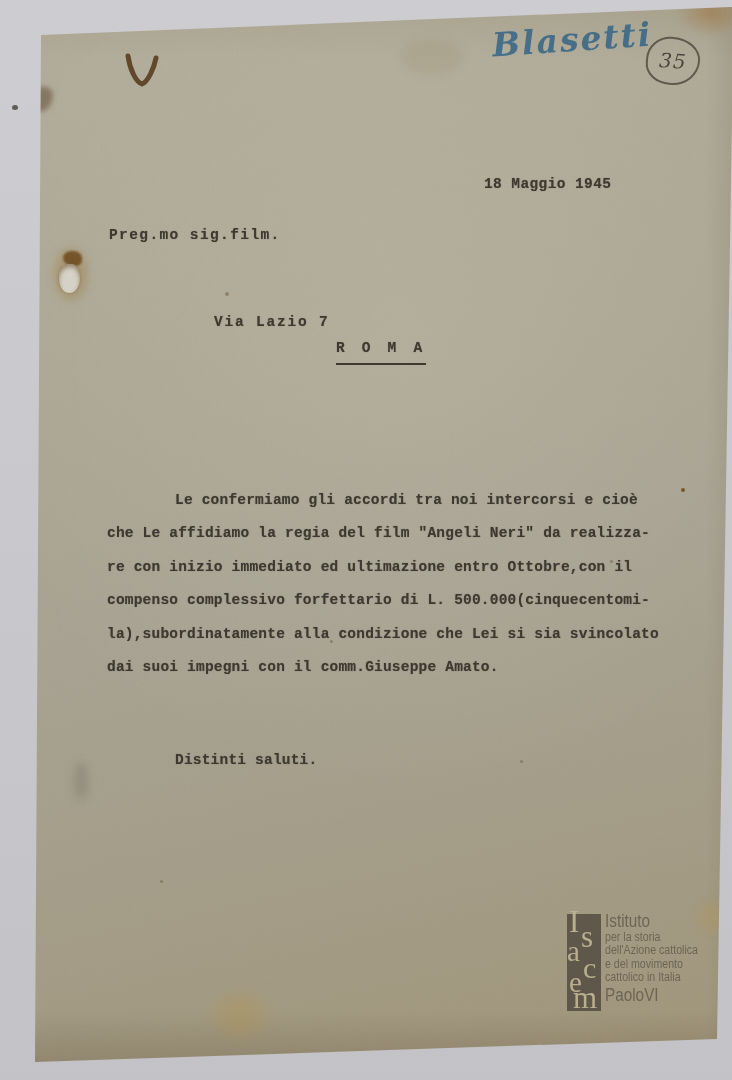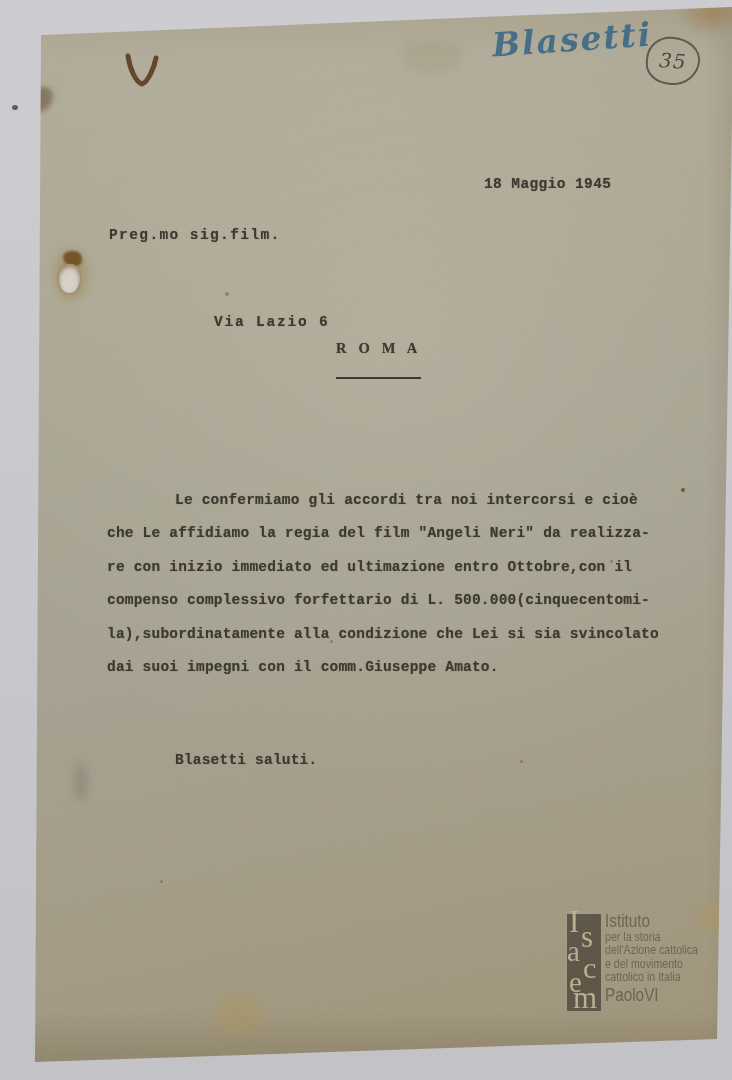--- a/index.html
+++ b/index.html
@@ -36,21 +36,21 @@
     font-size:14.5px;
     color:#3e3a31;
     letter-spacing:.2px;
     text-shadow:0 0 1px rgba(62,58,49,.55);
     white-space:pre;
   }
   .date-line{left:484px;top:176px;letter-spacing:.4px;}
   .salutation{left:109px;top:227px;letter-spacing:1.4px;}
   .recipient-name{left:184px;top:271px;letter-spacing:3.6px;}
   .recipient-street{left:214px;top:314px;letter-spacing:1.8px;}
-  .recipient-city{left:336px;top:340px;letter-spacing:4.2px;border-bottom:2px solid #3e3a31;padding-bottom:20px;font-family:Liberation Serif, serif;}
+  .recipient-city{left:336px;top:340px;letter-spacing:4.2px;border-bottom:2px solid #3e3a31;padding-bottom:7px;}
   .body-block{left:107px;top:424px;width:560px;}
   .typed-line{height:33.4px;line-height:33.4px;}
   .typed-line.indent{padding-left:68px;margin-top:28px;}
 
   
   .handwritten{
     position:absolute;left:492px;top:20px;
     font-family:"DejaVu Serif",serif;font-style:italic;font-weight:700;
     font-size:33px;color:#39688a;letter-spacing:2px;
     transform:rotate(-4deg);opacity:.88;
@@ -136,26 +136,26 @@
     <div class="speck" style="left:160px;top:880px;width:3px;height:3px;"></div>
     <div class="speck" style="left:610px;top:560px;width:3px;height:3px;"></div>
 
     <div class="handwritten">Blasetti</div>
     <div class="circle-number">
       <span>35</span>
     </div>
 
     <div class="typed date-line">18 Maggio 1945</div>
     <div class="typed salutation">Preg.mo sig.film.</div>
-    <div class="typed recipient-street">Via Lazio 6</div>
+    <div class="typed recipient-street">Via Lazio 7</div>
     <div class="typed recipient-city">R O M A</div>
 
     <div class="typed body-block">
       <div><div class="typed-line indent">Le confermiamo gli accordi tra noi intercorsi e cioè</div><div class="typed-line">che Le affidiamo la regia del film "Angeli Neri" da realizza-</div><div class="typed-line">re con inizio immediato ed ultimazione entro Ottobre,con il</div><div class="typed-line">compenso complessivo forfettario di L. 500.000(cinquecentomi-</div><div class="typed-line">la),subordinatamente alla condizione che Lei si sia svincolato</div><div class="typed-line">dai suoi impegni con il comm.Giuseppe Amato.</div></div>
-      <div class="typed-line indent">Blasetti saluti.</div>
+      <div class="typed-line indent">Distinti saluti.</div>
     </div>
 
     <div class="watermark">
       <div class="wm-box">
           <span class="wm-letter">I</span>
           <span class="wm-letter">s</span>
           <span class="wm-letter">a</span>
           <span class="wm-letter">c</span>
           <span class="wm-letter">e</span>
           <span class="wm-letter">m</span>

